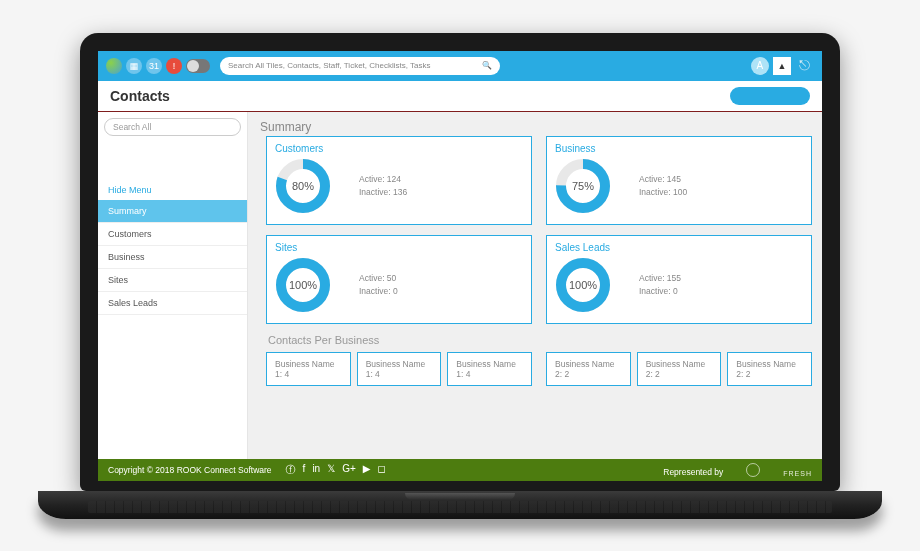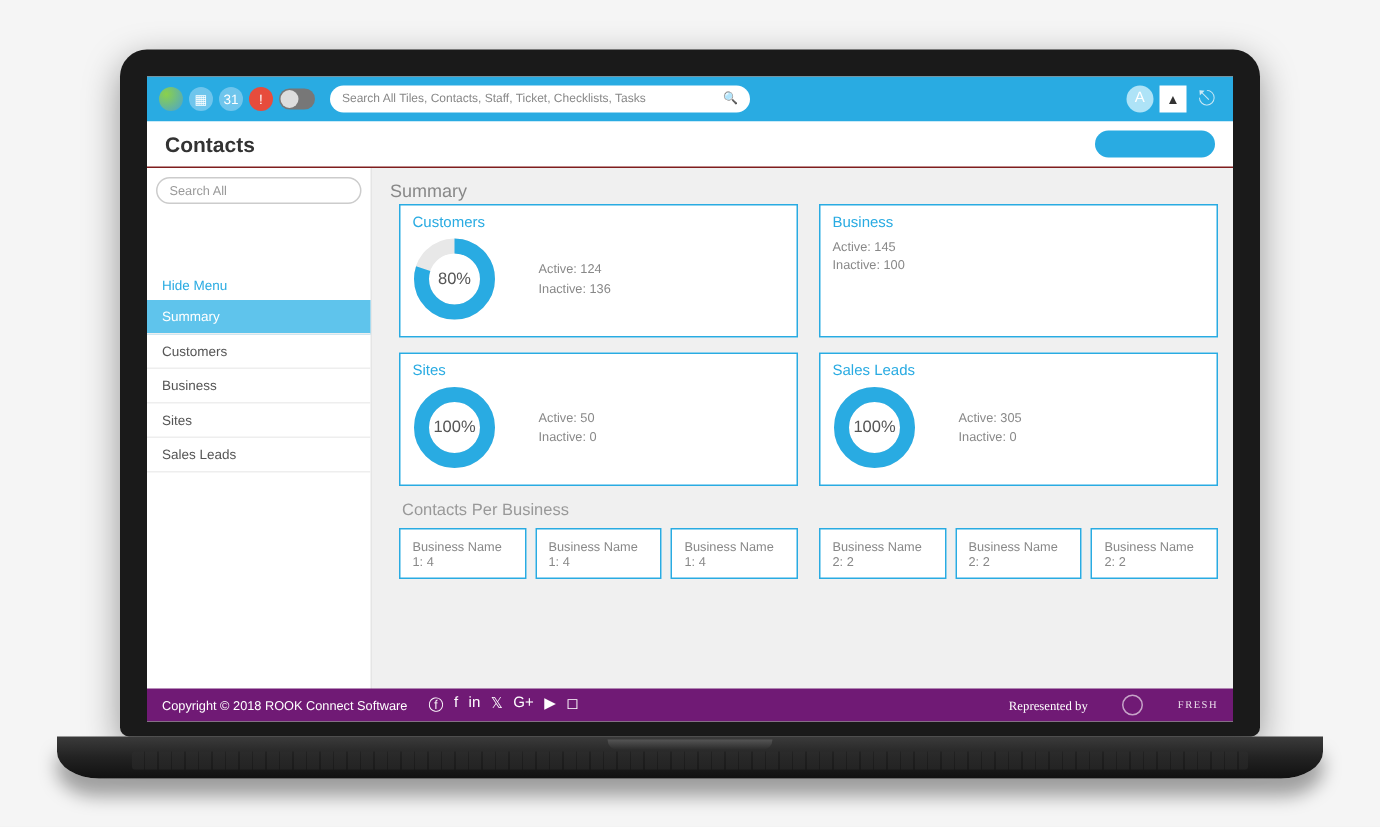--- a/index.html
+++ b/index.html
@@ -117,25 +117,25 @@
     position:absolute;inset:0;display:flex;align-items:center;justify-content:center;
     font-size:11px;color:#555;
   }
   .stats{font-size:8.5px;color:#888;line-height:1.5;}
   .biz-grid{display:flex;gap:14px;padding-left:8px;}
   .biz-col{flex:1;display:flex;flex-direction:row;gap:6px;}
   .biz-cell{border:1px solid #29abe2;background:#fff;padding:6px 8px;font-size:8.5px;color:#888;}
 
   .footer{
     position:absolute;bottom:0;left:0;right:0;height:22px;
-    background:#701a75;color:#fff;display:flex;align-items:center;
+    background:#4d7c0f;color:#fff;display:flex;align-items:center;
     padding:0 10px;font-size:8.5px;gap:8px;
   }
   .social{display:flex;gap:7px;margin-left:6px;font-size:10px;}
-  .footer .rep{margin-left:auto;display:flex;align-items:center;gap:23px;font-family:Liberation Serif, serif;}
+  .footer .rep{margin-left:auto;display:flex;align-items:flex-end;gap:23px;}
   .fresh{border:1px solid rgba(255,255,255,.6);border-radius:50%;width:14px;height:14px;}
 </style>
 </head>
 <body>
 
 <div class="laptop">
   <div class="screen-bezel">
     <div class="screen">
 
       <div class="topbar">
@@ -188,20 +188,27 @@
         </div>
         <div class="stats">
           <div>Active: 124</div>
           <div>Inactive: 136</div>
         </div>
       </div>
                 </div>
                 <div class="card">
       <div class="card-h">Business</div>
       <div class="card-body">
+        <div class="donut">
+          <svg width="56" height="56">
+    <circle cx="28" cy="28" r="22" stroke="#e8e8e8" stroke-width="10" fill="none"></circle>
+    <circle cx="28" cy="28" r="22" stroke="#29abe2" stroke-width="10" fill="none" stroke-dasharray="138.23007675795088" stroke-dashoffset="34.55751918948772" stroke-linecap="butt"></circle>
+  </svg>
+          <div class="pct">75%</div>
+        </div>
         <div class="stats">
           <div>Active: 145</div>
           <div>Inactive: 100</div>
         </div>
       </div>
                 </div>
               </div>
               <div class="cards-row">
                 <div class="card">
       <div class="card-h">Sites</div>
@@ -223,21 +230,21 @@
       <div class="card-h">Sales Leads</div>
       <div class="card-body">
         <div class="donut">
           <svg width="56" height="56">
     <circle cx="28" cy="28" r="22" stroke="#e8e8e8" stroke-width="10" fill="none"></circle>
     <circle cx="28" cy="28" r="22" stroke="#29abe2" stroke-width="10" fill="none" stroke-dasharray="138.23007675795088" stroke-dashoffset="0" stroke-linecap="butt"></circle>
   </svg>
           <div class="pct">100%</div>
         </div>
         <div class="stats">
-          <div>Active: 305</div>
+          <div>Active: 155</div>
           <div>Inactive: 0</div>
         </div>
       </div>
                 </div>
               </div>
             </div>
 
           <div class="sub-title" style="margin-top:4px">Contacts Per Business</div>
           <div class="biz-grid">
             <div class="biz-col" id="bizcol1">

